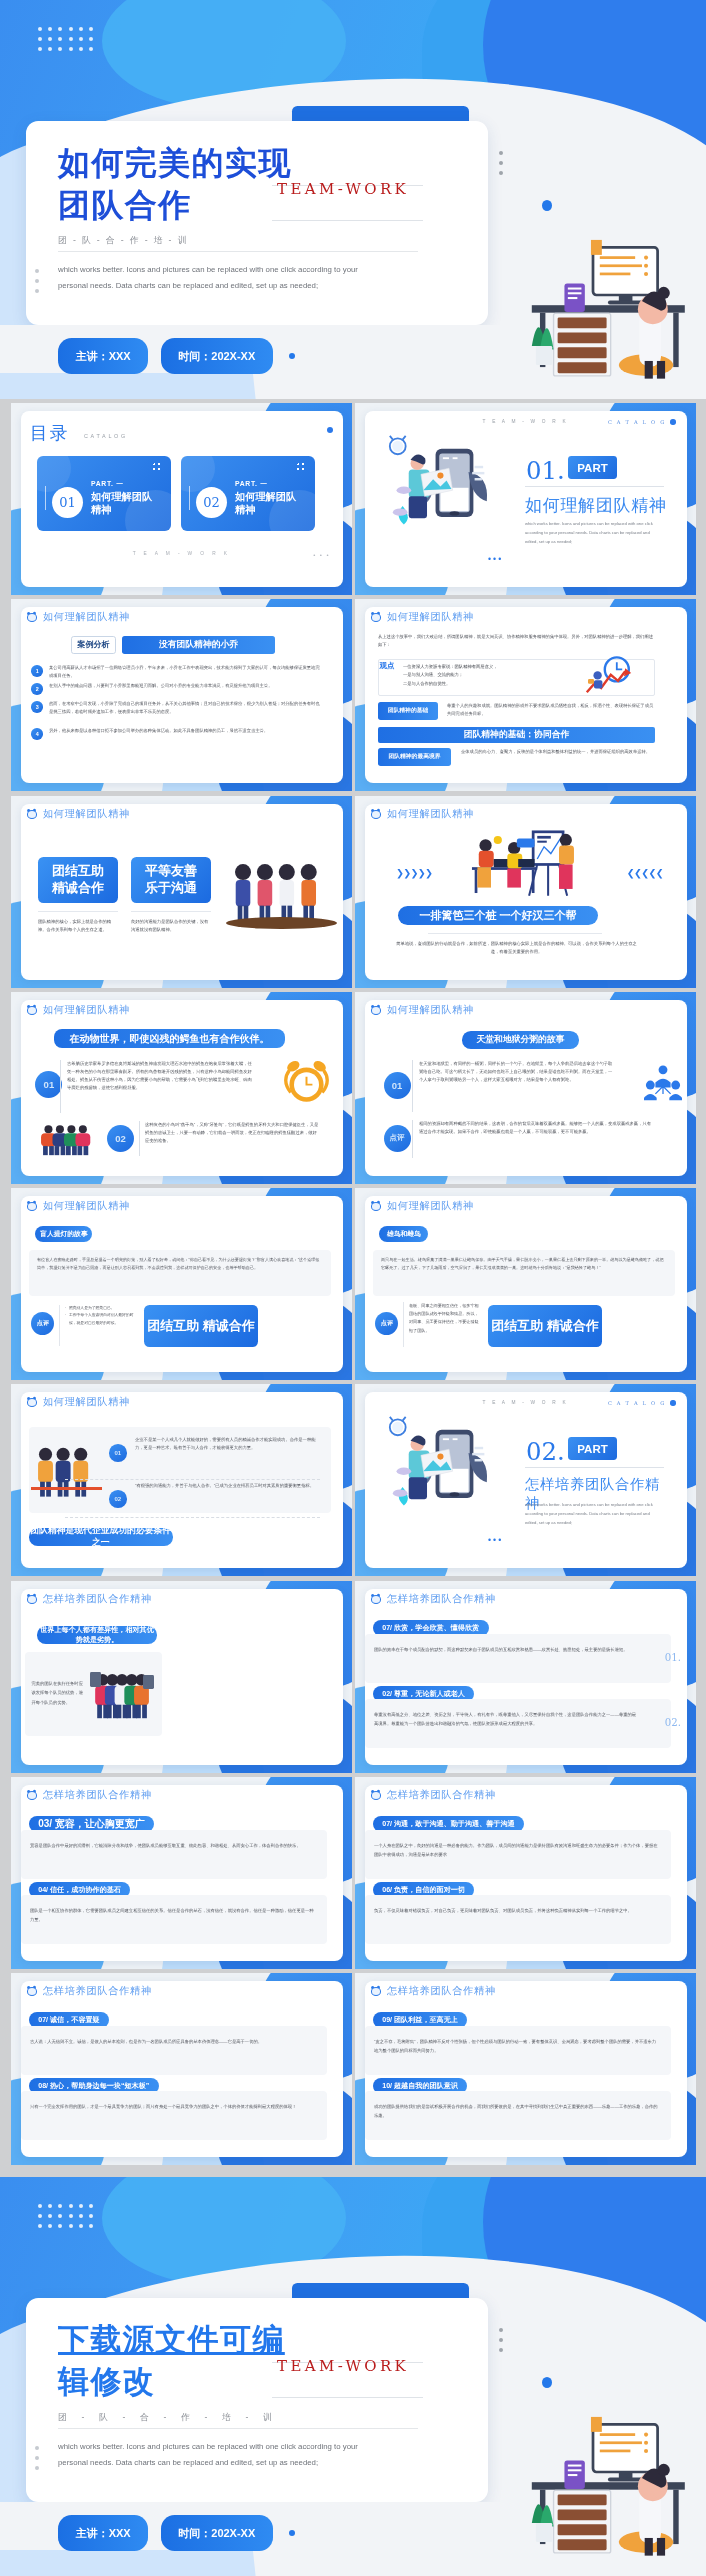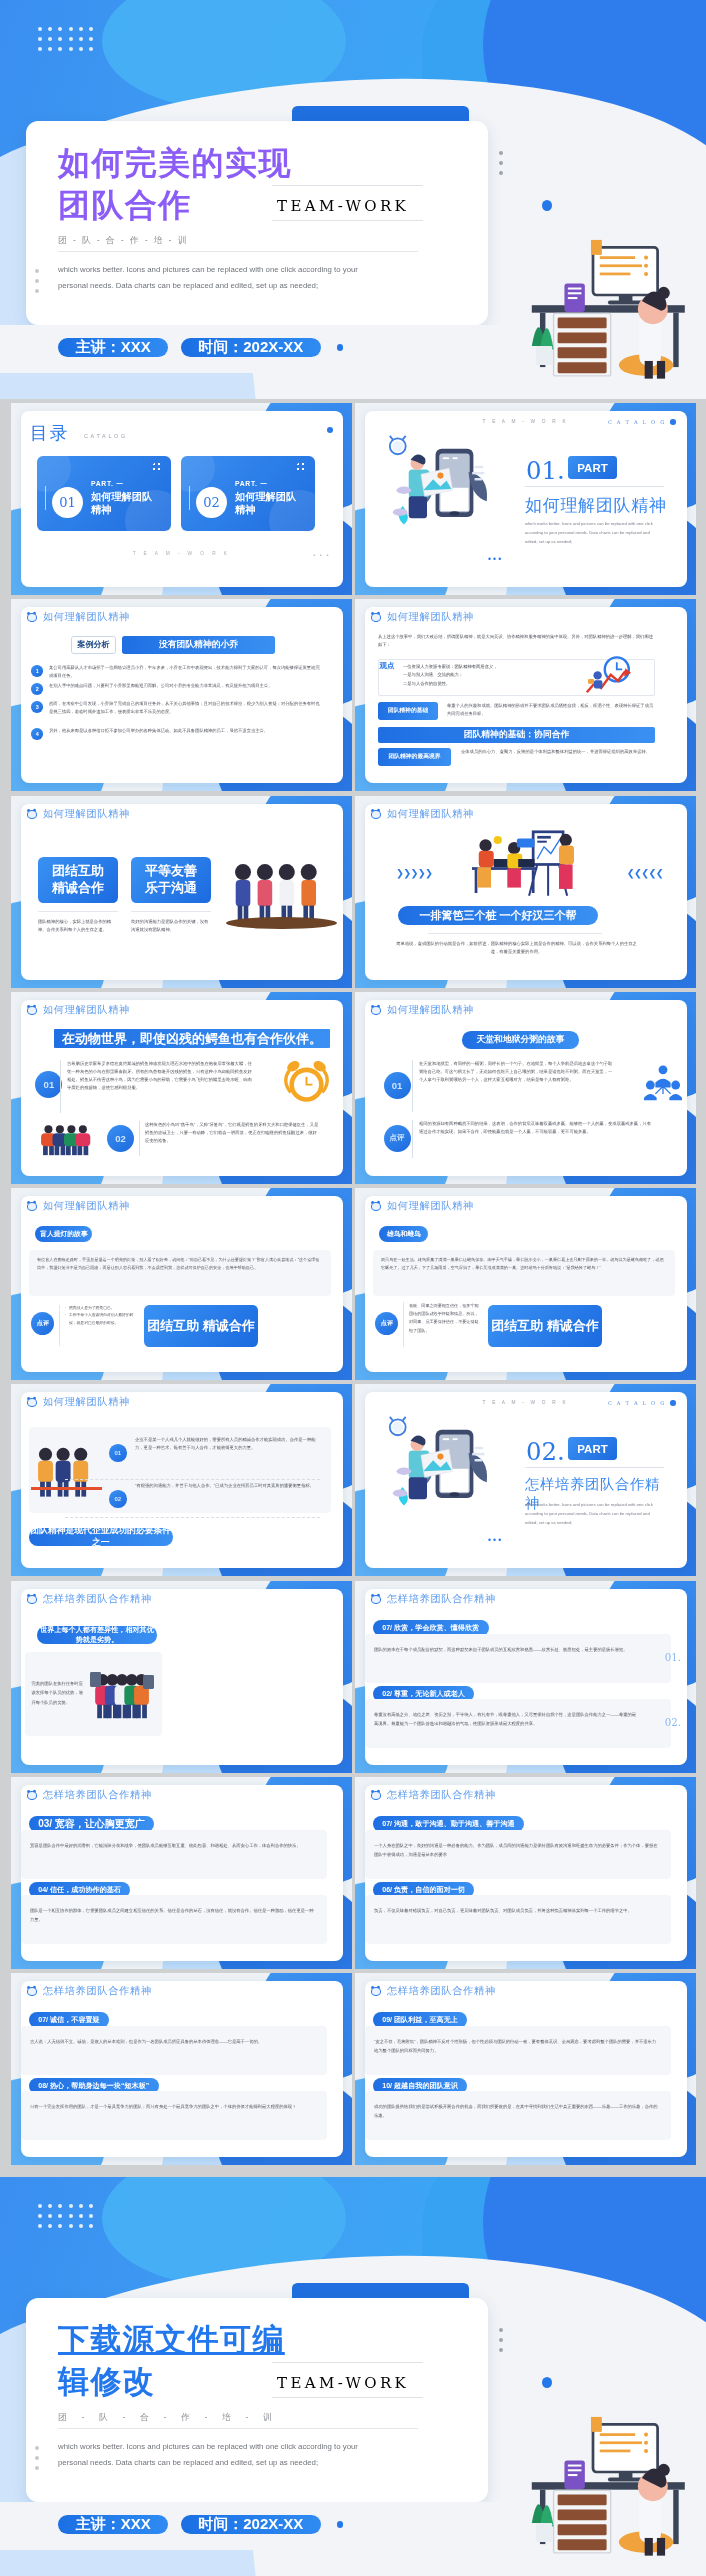--- a/index.html
+++ b/index.html
@@ -45,46 +45,46 @@
     background:#fff; border-radius:12.2px; box-shadow:0 4.1px 15px rgba(40,80,140,.13);
   }
   .hero .footbar{
     position:absolute; left:0; top:325px; width:707px; height:48px; background:#f2f4f7;
   }
   .dotgrid{ position:absolute; display:grid; grid-template-columns:repeat(6,1fr); gap:6.1px; }
   .dotgrid i{ display:block; width:4.1px;height:4.1px;border-radius:50%;background:#fff;opacity:.85; }
 
   .hero-h1{
     position:absolute; left:58px; top:143px; width:353px;
-    font-size:32px; font-weight:700; color:#8b5cf6; letter-spacing:1.4px;
+    font-size:32px; font-weight:700; color:#1d4ed8; letter-spacing:1.4px;
     font-family:"DejaVu Serif","Liberation Serif",serif; line-height:1.28;
   }
   .hero-h1.bold{ font-family:"Liberation Sans",sans-serif; font-weight:700; }
   .hero-en{
-    position:absolute; left:277px; top:197px; font-size:15px; letter-spacing:3.4px;
-    color:#000000; font-family:"DejaVu Serif","Liberation Serif",serif;
+    position:absolute; left:277px; top:180px; font-size:15px; letter-spacing:3.4px;
+    color:#b91c1c; font-family:"DejaVu Serif","Liberation Serif",serif;
   }
   .hero-en-l{ position:absolute; left:272px; top:185px; width:151px;height:0.7px;background:#dfe3e8;}
   .hero-en-l2{ position:absolute; left:272px; top:220px; width:151px;height:0.7px;background:#dfe3e8;}
   .hero-sub{
     position:absolute; left:58px; top:235px; font-size:8.8px; letter-spacing:6.1px;
     color:#8b8f96; width:360px; text-align:justify;
   }
   .hero-subline{ position:absolute; left:58px; top:251px; width:360px;height:0.7px;background:#e4e7ea; }
   .hero-body{
     position:absolute; left:58px; top:262px; width:326px; font-size:7.8px;
     color:#6f737a; line-height:2.0;
   }
   .pill{
     display:inline-flex; align-items:center; justify-content:center;
     background:linear-gradient(90deg,#1b6fe3,#2f8bf2);
     color:#fff; font-weight:700; border-radius:13.6px;
   }
   .hero-pills{ position:absolute; left:58px; top:338px; display:flex; align-items:center; gap:12.2px; }
-  .hero-pills .pill{ height:19px; padding:0 17.7px; font-size:15px; }
+  .hero-pills .pill{ height:36px; padding:0 17.7px; font-size:11px; }
   .hero-pills .enddot{ width:6.1px;height:6.1px;border-radius:50%;background:#2478ea; margin-left:4.1px;}
   .hero .v3dots{ position:absolute; right:204px; top:151px; }
   .hero .v3dots i{ display:block;width:4.1px;height:4.1px;border-radius:50%;background:#9fa4ab;margin-bottom:6.1px; }
   .hero .l3dots{ position:absolute; left:35px; top:269px; }
   .hero .l3dots i{ display:block;width:4.1px;height:4.1px;border-radius:50%;background:#c6cad0;margin-bottom:6.1px; }
   .hero .bigdot{ position:absolute; right:155px; top:200px; width:10.2px;height:11px;border-radius:50%;background:#2478ea;}
 
   
   .desk{ position:absolute; right:12.2px; bottom:19px; width:204px; height:170px; }
 
@@ -494,21 +494,21 @@
         <div class="mblob3"></div>
         <div class="mcard"></div>
         <div class="mhead">
           <span class="clock-ico">
             <span class="ear l"></span>
             <span class="ear r"></span>
             <span class="face"></span>
           </span>
           <span class="mtitle">如何理解团队精神</span>
         </div>
-        <div class="btn-blue" style="position:absolute;left:43px;top:37px;width:276px;height:19px;font-size:13px;border-radius:1px;">在动物世界，即使凶残的鳄鱼也有合作伙伴。</div>
+        <div class="btn-blue" style="position:absolute;left:43px;top:37px;width:231px;height:19px;font-size:10px;border-radius:8px;">在动物世界，即使凶残的鳄鱼也有合作伙伴。</div>
         <div class="numcirc" style="position:absolute;left:24.4px;top:79px;width:27px;height:27px;font-size:9.5px;color:#cfe4fb;">01</div>
         <div class="lbar" style="position:absolute;left:49px;top:68px;width:1.4px;height:53px;"></div>
         <div class="txt tiny" style="position:absolute;left:56px;top:68px;width:185px;">古希腊历史学家希罗多德在奥博斯城的鳄鱼神庙发现大理石水池中的鳄鱼在饱食后常张着大嘴，任凭一种灰色的小鸟在那里啄食剔牙。所有的鸟兽都避开凶残的鳄鱼，只有这种小鸟却能同鳄鱼友好相处。鳄鱼从不伤害这种小鸟，因为它需要小鸟的帮助，它需要小鸟飞到它的嘴里去吃水蛭、碎肉等腐烂的残留物，这使它感到很舒服。</div>
         <svg viewBox="0 0 86 54" style="position:absolute;left:26px;top:129px;width:58px;height:37px;">
           <circle cx="17" cy="11.88" r="5.94" fill="#2d2a3a"></circle>
           <rect x="6" y="17.82" width="22" height="19.439999999999998" rx="6" fill="#e4502c"></rect>
           <rect x="9" y="36.720000000000006" width="7" height="13.5" fill="#2b3f7a"></rect>
           <rect x="18" y="36.720000000000006" width="7" height="13.5" fill="#2b3f7a"></rect>
           <circle cx="34" cy="11.88" r="5.94" fill="#2d2a3a"></circle>
           <rect x="23" y="17.82" width="22" height="19.439999999999998" rx="6" fill="#2b3f82"></rect>

